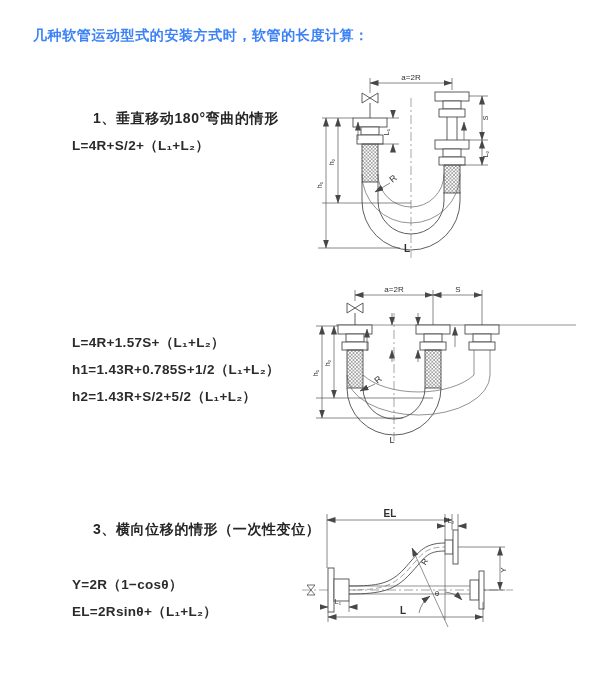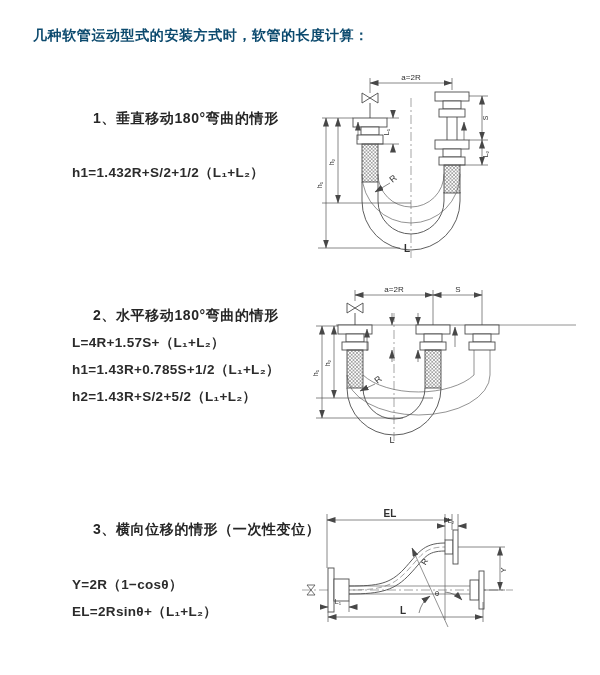--- a/index.html
+++ b/index.html
@@ -2,21 +2,21 @@
 <html><head>
 <meta charset="utf-8">
 <style>
   html,body { margin:0; padding:0; background:#fff; }
   .page {
     position:relative; width:600px; height:675px; background:#ffffff;
     font-family:"Liberation Sans","DejaVu Sans",sans-serif; color:#2e2e2e; overflow:hidden;
   }
   .title {
     position:absolute; left:33px; top:27px;
-    font-size:14px; font-weight:bold; letter-spacing:0.6px; color:#0c4a6e;
+    font-size:14px; font-weight:bold; letter-spacing:0.6px; color:#3b82f6;
   }
   .sec-heading {
     position:absolute; left:45px;
     font-size:14px; font-weight:bold; letter-spacing:0.6px; color:#262626;margin-left:48px;
   }
   .formula {
     position:absolute; left:72px;
     font-size:13.5px; font-weight:bold; letter-spacing:0.3px; color:#2b2b2b;
   }
   .diag { position:absolute; }
@@ -44,21 +44,21 @@
       </marker>
       <pattern id="braidpat" width="3.5" height="3.5" patternUnits="userSpaceOnUse">
         <path d="M0,3.5 L3.5,0 M0,0 L3.5,3.5" stroke="#5c5c5c" stroke-width="0.5" fill="none"></path>
       </pattern>
     </defs>
   </svg>
 
   <div class="title">几种软管运动型式的安装方式时，软管的长度计算：</div>
 
   <div class="sec-heading" style="top:110px">1、垂直移动180°弯曲的情形</div>
-  <div class="formula" style="top:164px">h1=1.432R+S/2+1/2（L₁+L₂）</div>
+  <div class="formula" style="top:137px">L=4R+S/2+（L₁+L₂）</div>
 
   <svg class="diag" style="left:314px;top:70px" width="282" height="195" viewBox="0 0 282 195">
 
     <g>
       <path class="dline" d="M48,112 L48,131 A49,49 0 0 0 146,131 L146,122"></path>
       <path class="dline" d="M64,112 L64,131 A33,33 0 0 0 130,131 L130,122"></path>
       <path class="thin" d="M48,104 A49,49 0 0 0 146,104"></path>
       <path class="thin" d="M64,104 A33,33 0 0 0 130,104"></path>
     </g>
 
@@ -127,21 +127,20 @@
     <line class="dim" x1="150" y1="70" x2="150" y2="52" marker-end="url(#arr)"></line>
 
     <g>
       <line class="dim" x1="76" y1="113" x2="61" y2="122" marker-end="url(#arr)"></line>
       <text x="81" y="111" font-size="9" text-anchor="middle" transform="rotate(-40 81 111)">R</text>
     </g>
 
     <text x="93" y="182" font-size="10" font-weight="bold" text-anchor="middle">L</text>
   </svg>
 
-  <div class="sec-heading" style="top:307px">2、水平移动180°弯曲的情形</div>
   <div class="formula" style="top:334px">L=4R+1.57S+（L₁+L₂）</div>
   <div class="formula" style="top:361px">h1=1.43R+0.785S+1/2（L₁+L₂）</div>
   <div class="formula" style="top:388px">h2=1.43R+S/2+5/2（L₁+L₂）</div>
 
   <svg class="diag" style="left:308px;top:283px" width="288" height="175" viewBox="0 0 288 175">
 
     <g>
       <path class="dline" d="M39,105 A47,47 0 0 0 133,105"></path>
       <path class="dline" d="M55,105 A31,31 0 0 0 117,105"></path>
       <path class="thin" d="M39,92 A71.5,40 0 0 0 182,92"></path>

